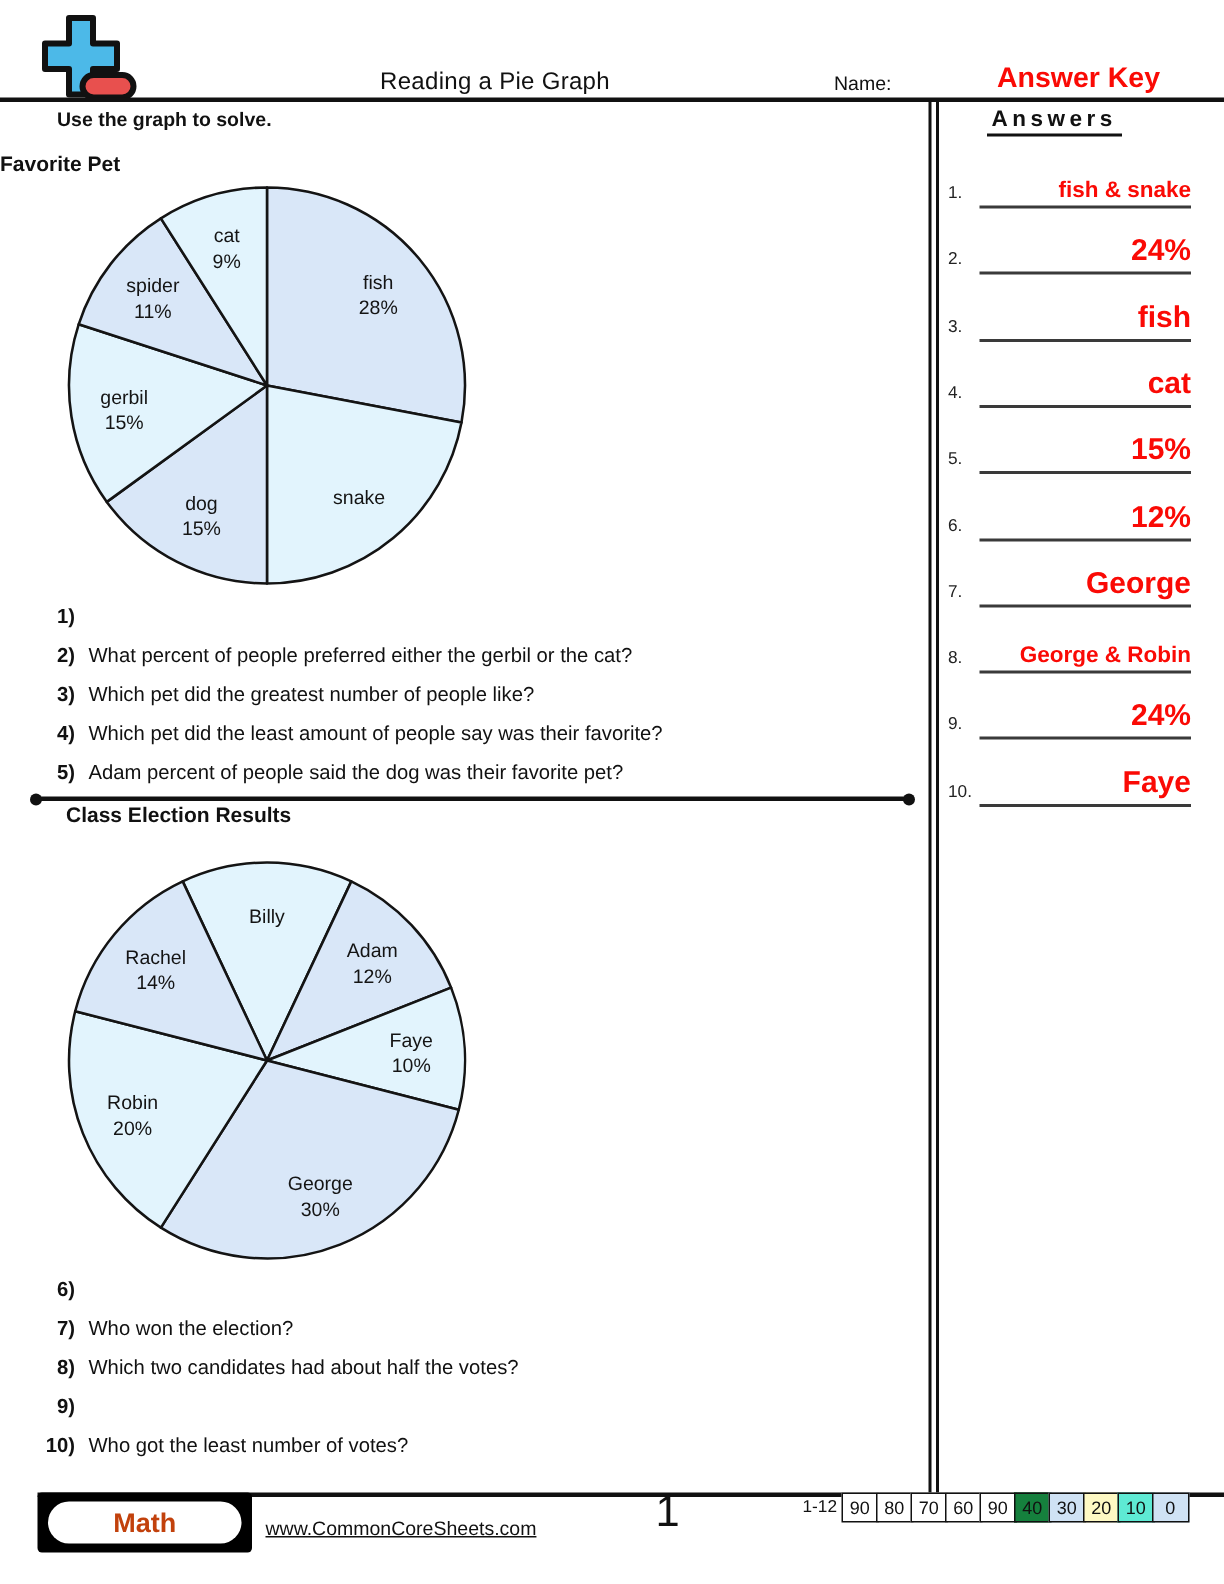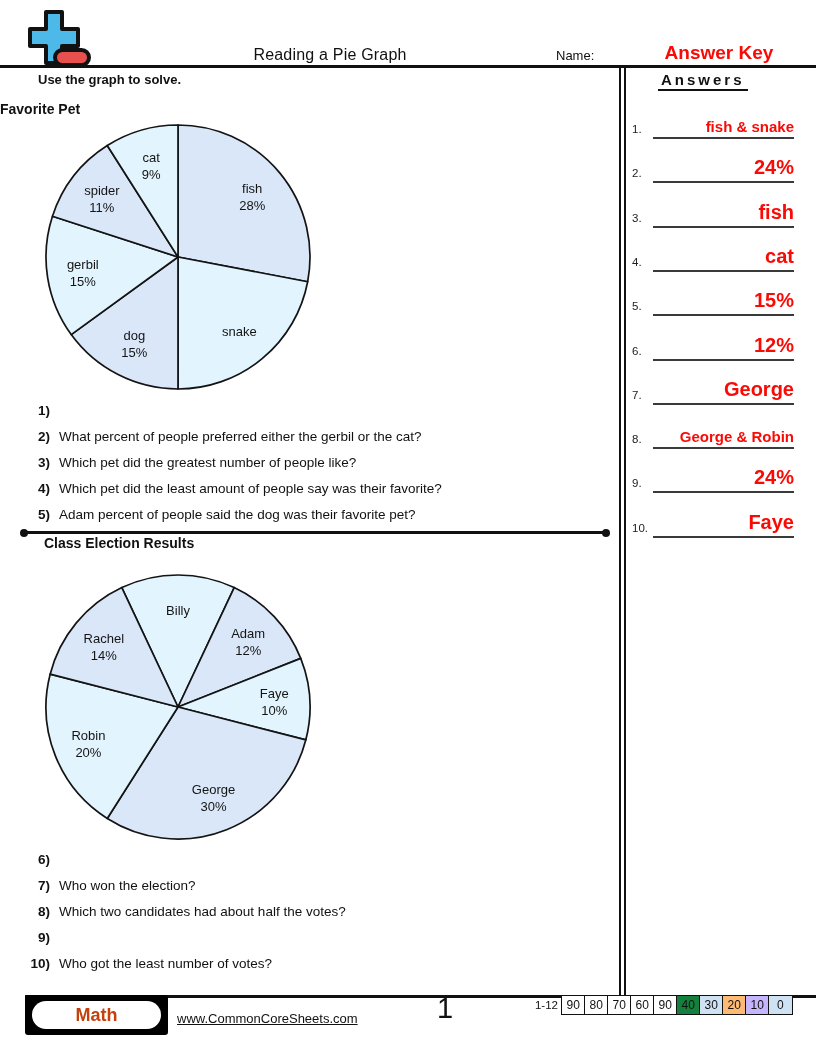--- a/index.html
+++ b/index.html
@@ -222,16 +222,16 @@
 <div class="abs page-number">1</div>
 <div class="abs score-label">1-12</div>
 <div id="score-table" class="abs score-table">
     <div class="score-cell">90</div>
     <div class="score-cell">80</div>
     <div class="score-cell">70</div>
     <div class="score-cell">60</div>
     <div class="score-cell">90</div>
     <div class="score-cell" style="background: #15803d;">40</div>
     <div class="score-cell" style="background: rgb(207, 226, 244);">30</div>
-    <div class="score-cell" style="background: #fdba74;">20</div>
-    <div class="score-cell" style="background: #c4b5fd;">10</div>
+    <div class="score-cell" style="background: #fef9c3;">20</div>
+    <div class="score-cell" style="background: #5eead4;">10</div>
     <div class="score-cell" style="background: rgb(207, 226, 244);">0</div>
   </div>
 
 </body></html>

